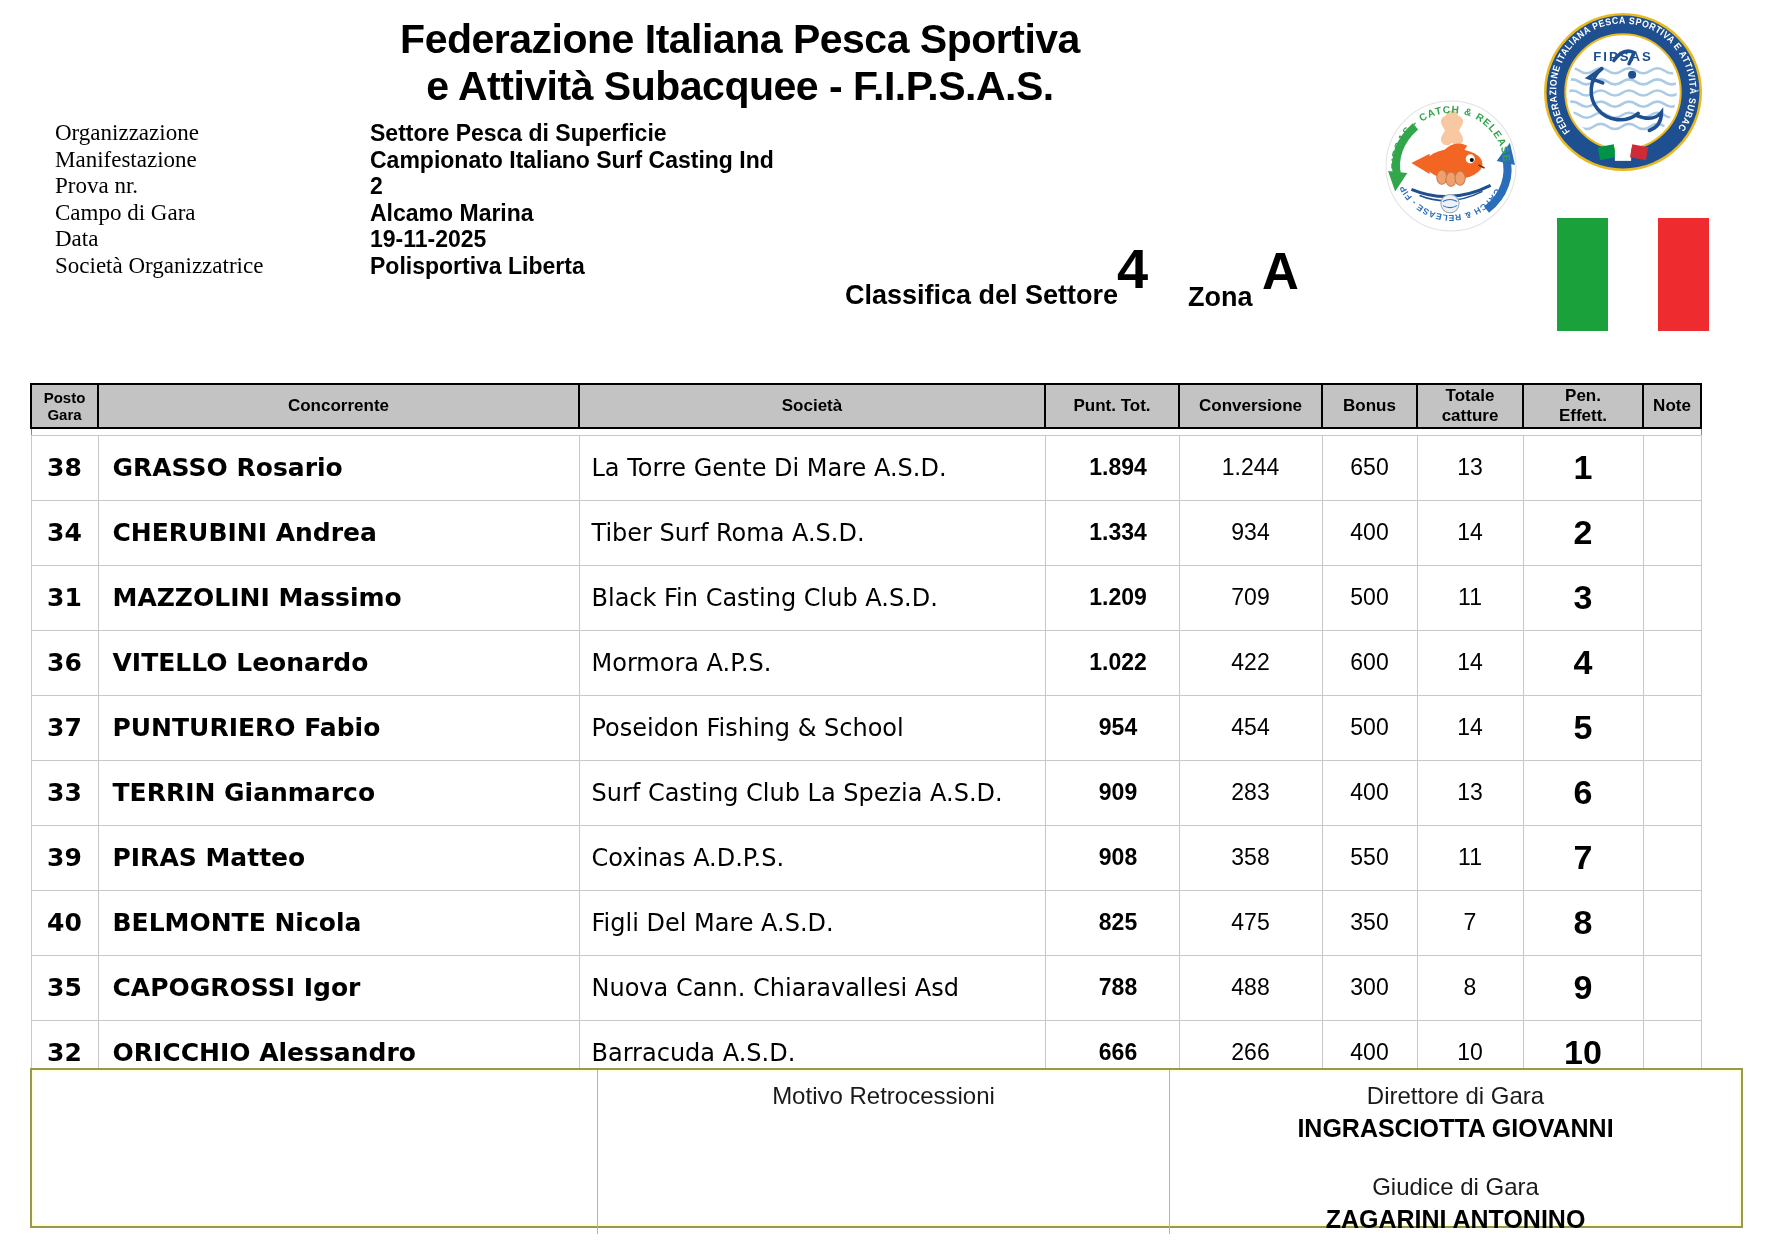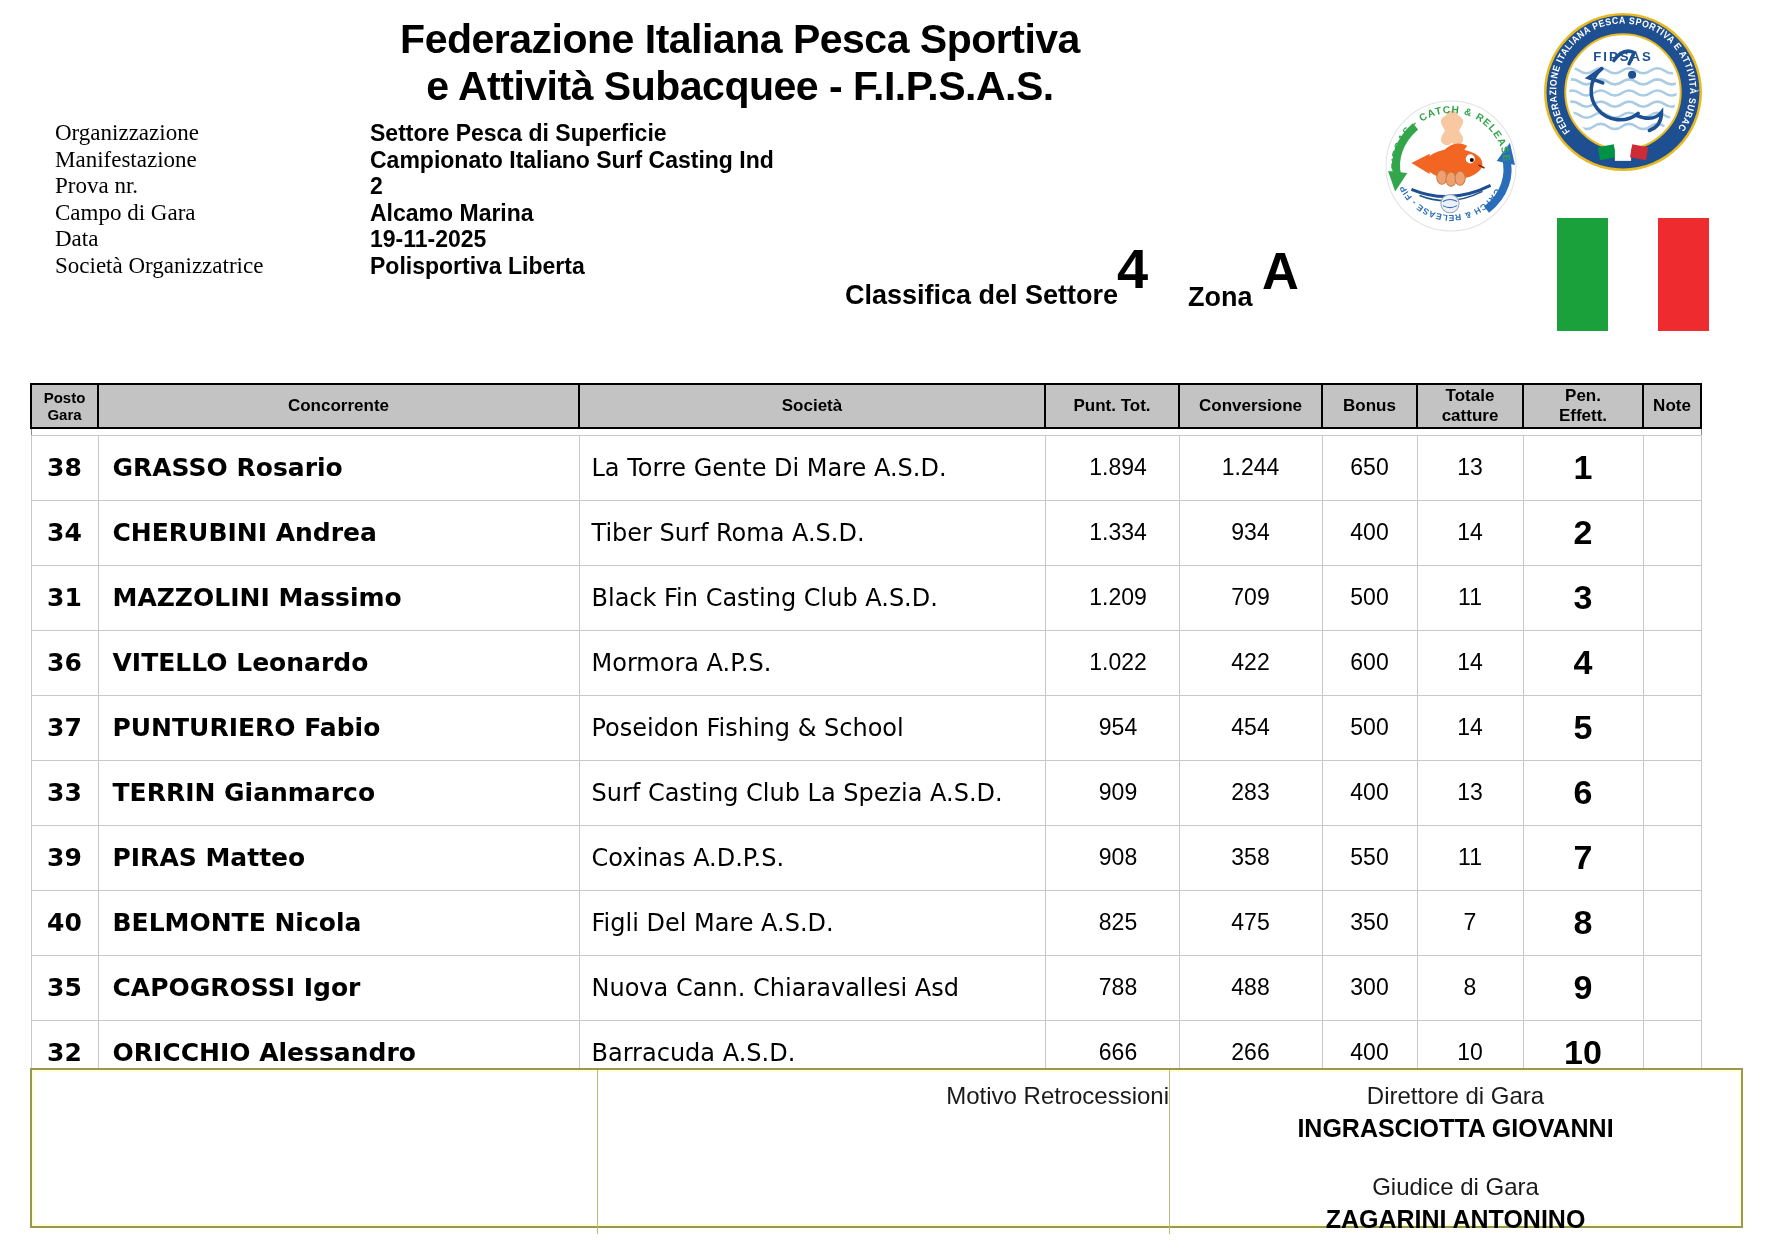--- a/index.html
+++ b/index.html
@@ -33,31 +33,31 @@
   #tbl thead td { background:#c3c3c3; border:2px solid #000; font-weight:bold;
                   font-size:17px; text-align:center; vertical-align:middle; height:44px;
                   white-space:pre-line; line-height:1.15; }
   #tbl thead td.h-posto { font-size:15px; }
   #tbl tr.spacer td { border:none; height:7px; background:#fff; }
   #tbl tbody td { border:1px solid #c6cac6; height:65px; vertical-align:middle;
                   background:#fff; overflow:hidden; }
   .cell-posto   { font-family:"DejaVu Sans", sans-serif; font-weight:bold; font-size:25px; text-align:center; }
   .cell-concorrente { font-family:"DejaVu Sans", sans-serif; font-weight:bold; font-size:25px; padding-left:14px; }
   .cell-societa { font-family:"DejaVu Sans", sans-serif; font-size:24px; padding-left:12px; }
-  .cell-punt-tot { font-weight:normal; font-size:23px; text-align:center;padding-left:12px; }
+  .cell-punt-tot { font-weight:bold; font-size:23px; text-align:center;padding-left:12px; }
   .cell-conversione, .cell-bonus, .cell-totale-catture { font-size:23px; text-align:center; }
   .cell-pen-effett { font-weight:bold; font-size:34px; text-align:center; }
 
   
   .footer-box { position:absolute; left:30px; top:1068px; width:1713px; height:160px;
                 border:2px solid #99994d; box-shadow:inset 0 0 0 2px #ffffd8;
                 display:grid; grid-template-columns:565px 572px 1fr; background:#fff; }
   .footer-cell { border-left:1px solid #bbbb77; text-align:center; padding-top:12px; }
   .footer-cell:first-child { border-left:none; }
-  .footer-motivo { font-size:24px; color:#1a1a1a;text-align:right; }
+  .footer-motivo { font-size:24px; color:#1a1a1a; }
   .footer-role { font-size:24px; color:#1a1a1a; }
   .footer-name { font-size:25px; font-weight:bold; margin-top:4px; }
   .footer-gap  { margin-top:30px; }
 </style>
 </head>
 <body>
 
 <div id="page">
 
   <div class="title-block">

